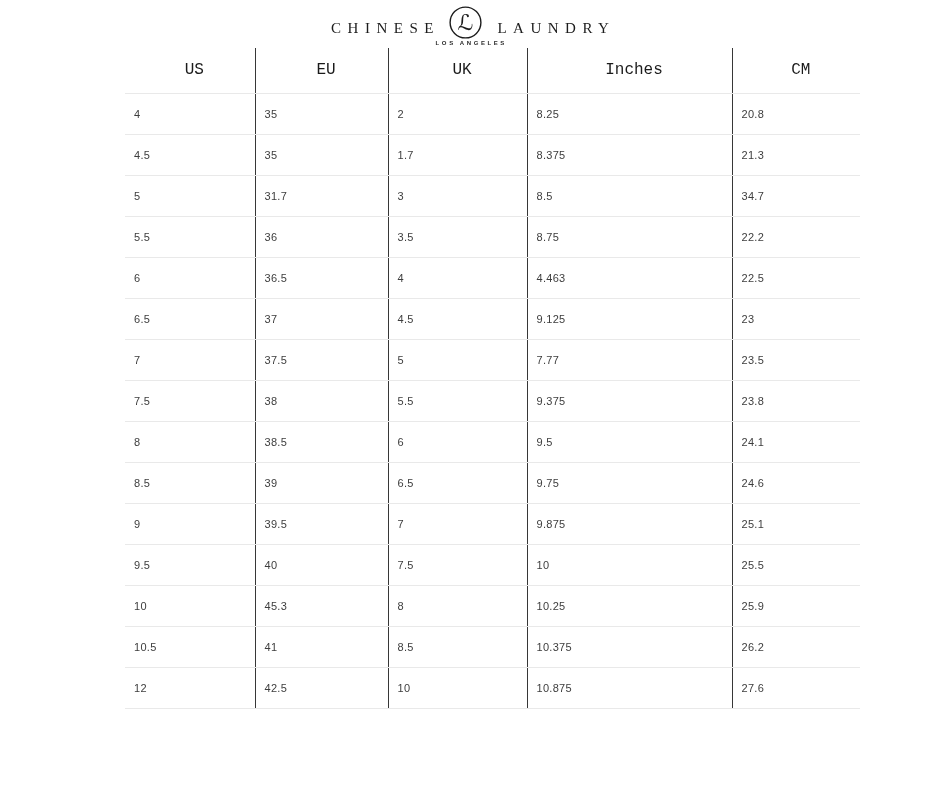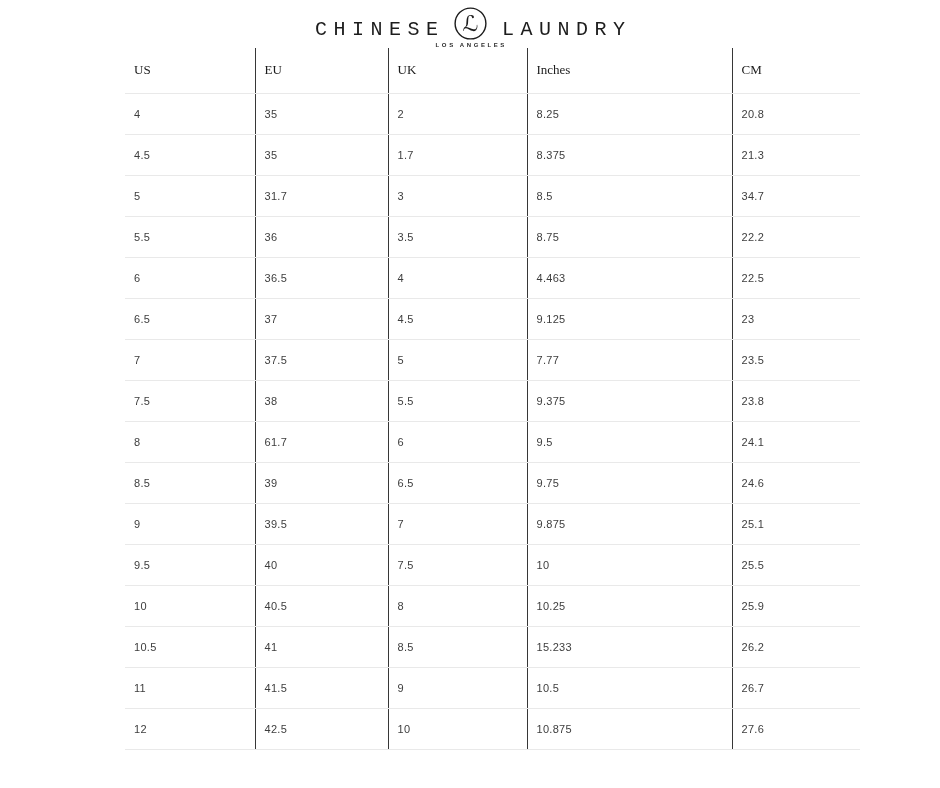--- a/index.html
+++ b/index.html
@@ -24,22 +24,22 @@
     width: 940px;
     text-align: center;
   }
   .logo-line {
     display: inline-flex;
     align-items: center;
     justify-content: center;
     gap: 9px;
   }
   .brand-word {
-    font-family: Liberation Mono, monospace;
-    font-size: 20px;
+    font-family: Liberation Serif, serif;
+    font-size: 15px;
     font-weight: 500;
     letter-spacing: 6.5px;
     text-indent: 6.5px; 
     color: var(--brand-ink);
     white-space: nowrap;
     margin-top: 12px;
   }
   .monogram {
     display: inline-flex;
     width: 33px; height: 33px;
@@ -71,25 +71,25 @@
     table-layout: fixed;
   }
   .chart col.c1 { width: 130px; }
   .chart col.c2 { width: 133px; }
   .chart col.c3 { width: 139px; }
   .chart col.c4 { width: 205px; }
   .chart col.c5 { width: 128px; }
 
   .chart th {
     height: 45px;
-    font-family: Liberation Serif, serif;
+    font-family: Liberation Mono, monospace;
     font-weight: 400;
-    font-size: 13px;
+    font-size: 16px;
     color: var(--header-text);
-    text-align: left;
+    text-align: center;
     vertical-align: middle;
     padding-left: 9px;
     border-bottom: 1px solid var(--row-border);
   }
   .chart td {
     height: 41px;
     font-size: 11px;
     color: var(--cell-text);
     text-align: left;
     vertical-align: middle;
@@ -188,21 +188,21 @@
       </tr>
       <tr>
         <td>7.5</td>
         <td>38</td>
         <td>5.5</td>
         <td>9.375</td>
         <td>23.8</td>
       </tr>
       <tr>
         <td>8</td>
-        <td>61.7</td>
+        <td>38.5</td>
         <td>6</td>
         <td>9.5</td>
         <td>24.1</td>
       </tr>
       <tr>
         <td>8.5</td>
         <td>39</td>
         <td>6.5</td>
         <td>9.75</td>
         <td>24.6</td>
@@ -216,38 +216,31 @@
       </tr>
       <tr>
         <td>9.5</td>
         <td>40</td>
         <td>7.5</td>
         <td>10</td>
         <td>25.5</td>
       </tr>
       <tr>
         <td>10</td>
-        <td>40.5</td>
+        <td>45.3</td>
         <td>8</td>
         <td>10.25</td>
         <td>25.9</td>
       </tr>
       <tr>
         <td>10.5</td>
         <td>41</td>
         <td>8.5</td>
-        <td>15.233</td>
+        <td>10.375</td>
         <td>26.2</td>
-      </tr>
-      <tr>
-        <td>11</td>
-        <td>41.5</td>
-        <td>9</td>
-        <td>10.5</td>
-        <td>26.7</td>
       </tr>
       <tr>
         <td>12</td>
         <td>42.5</td>
         <td>10</td>
         <td>10.875</td>
         <td>27.6</td>
       </tr>
     </tbody>
 </table>

